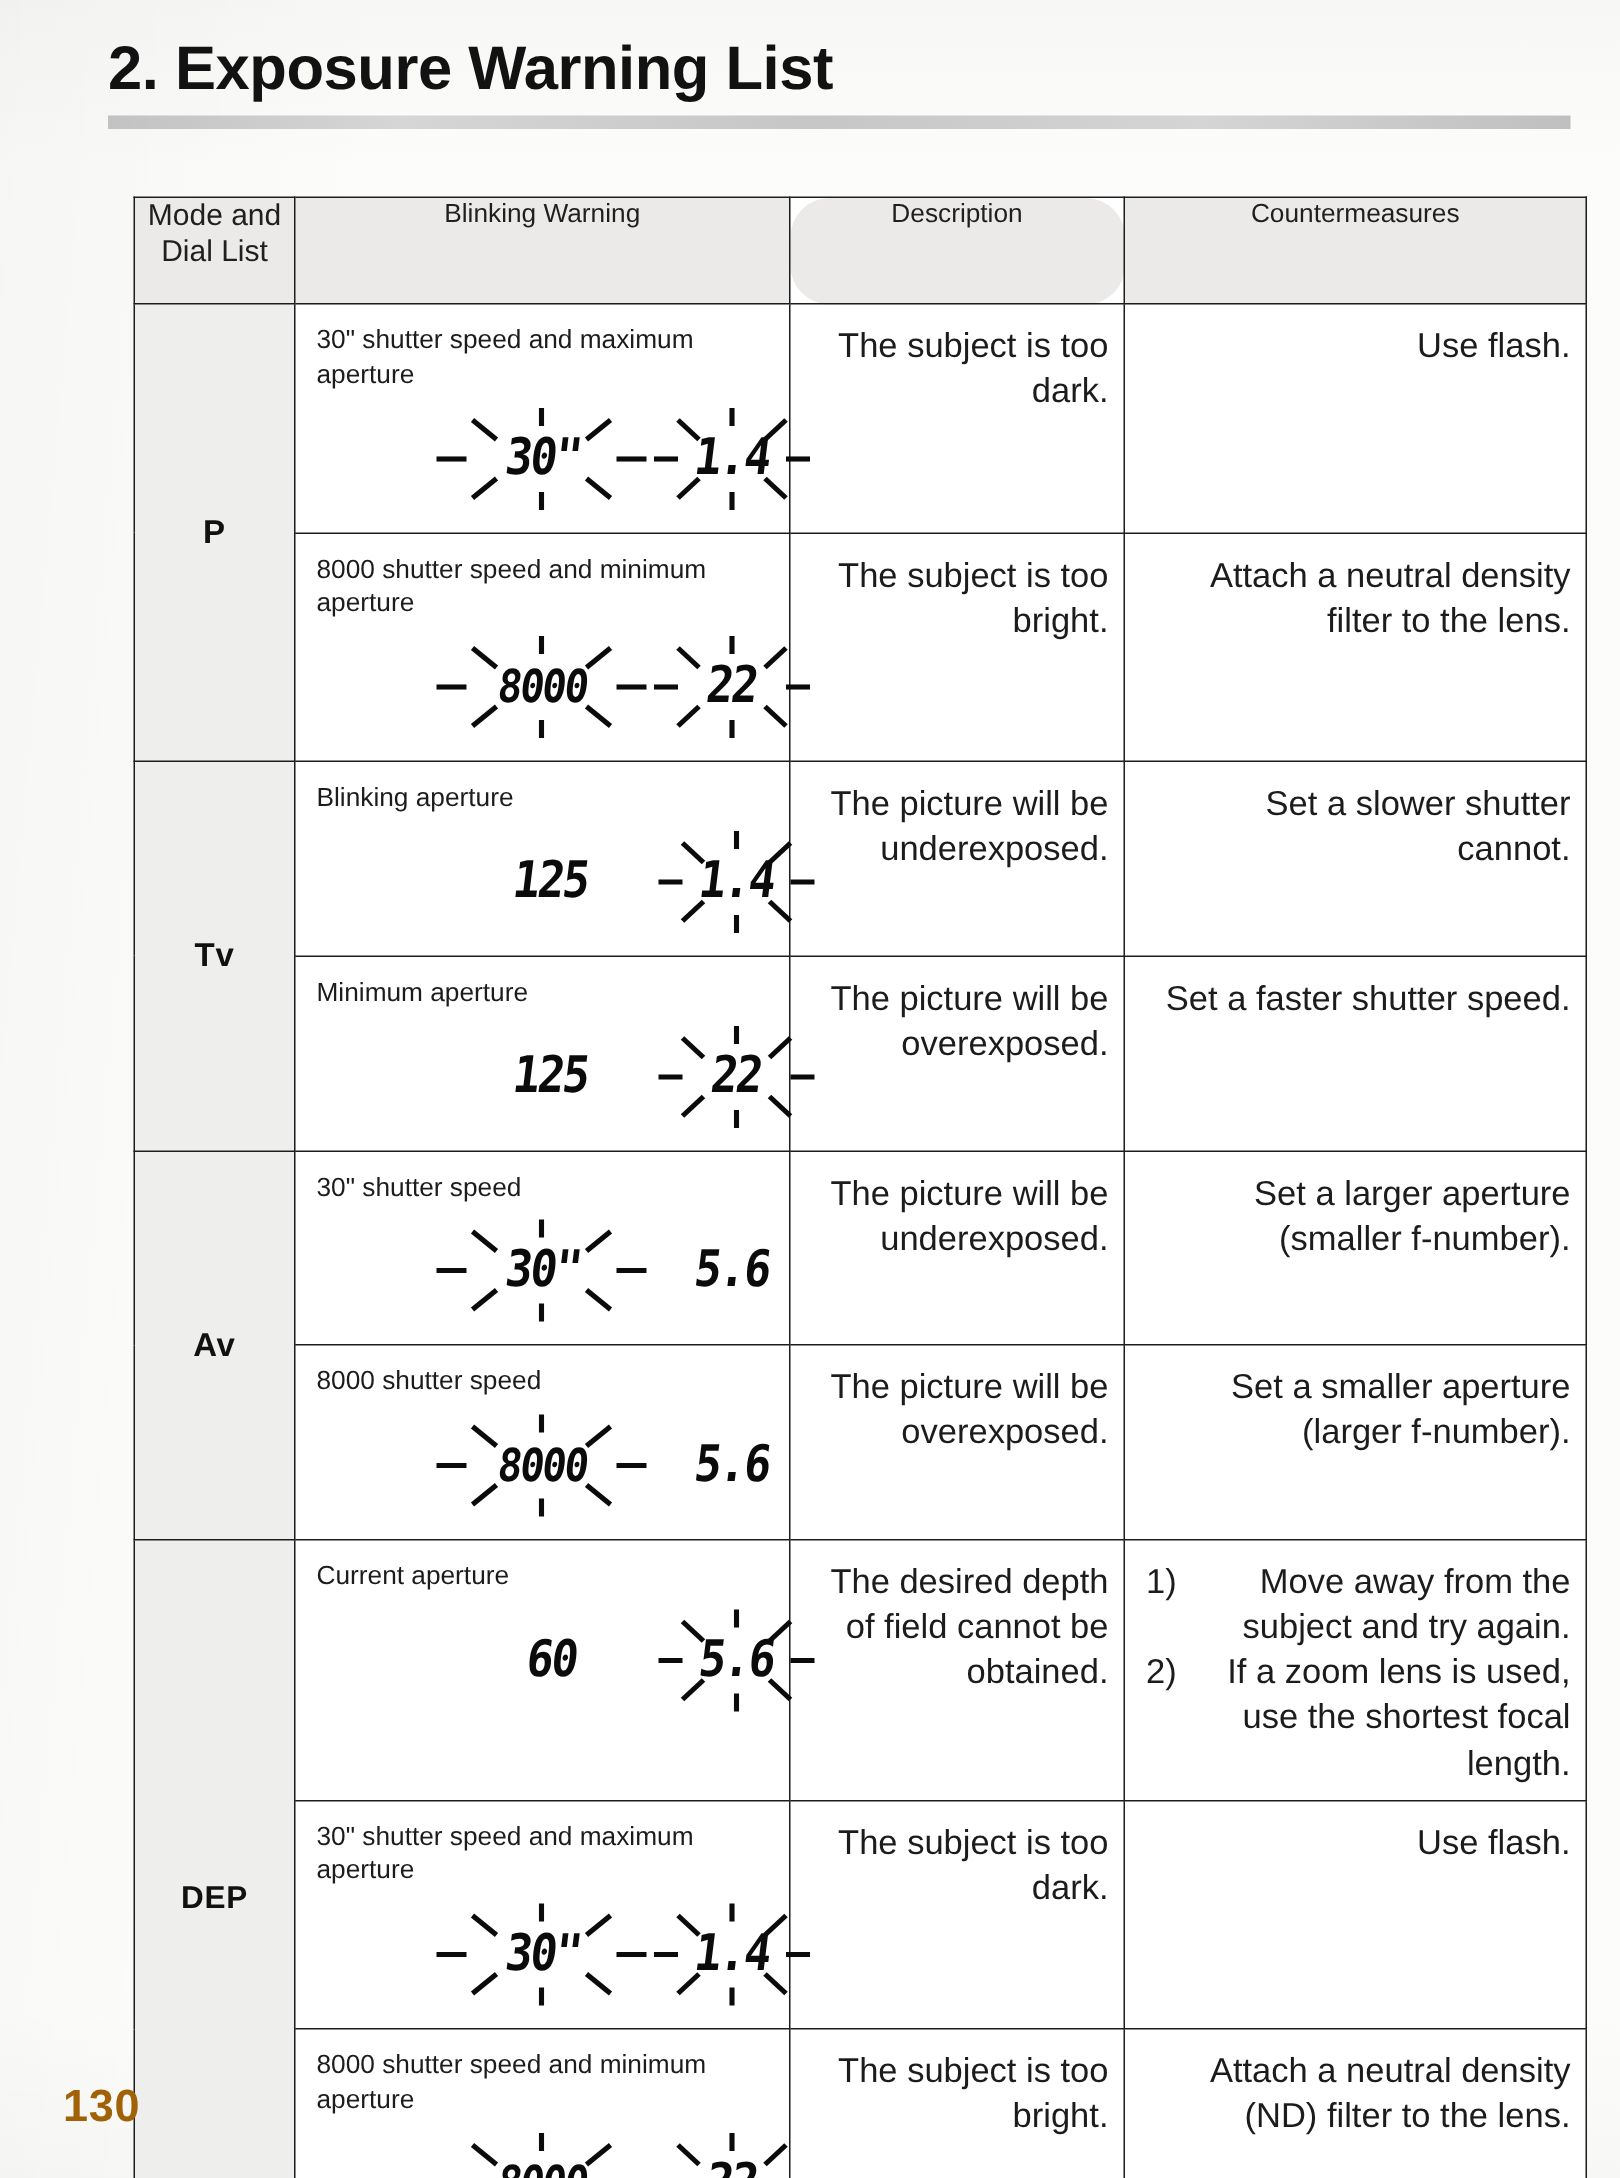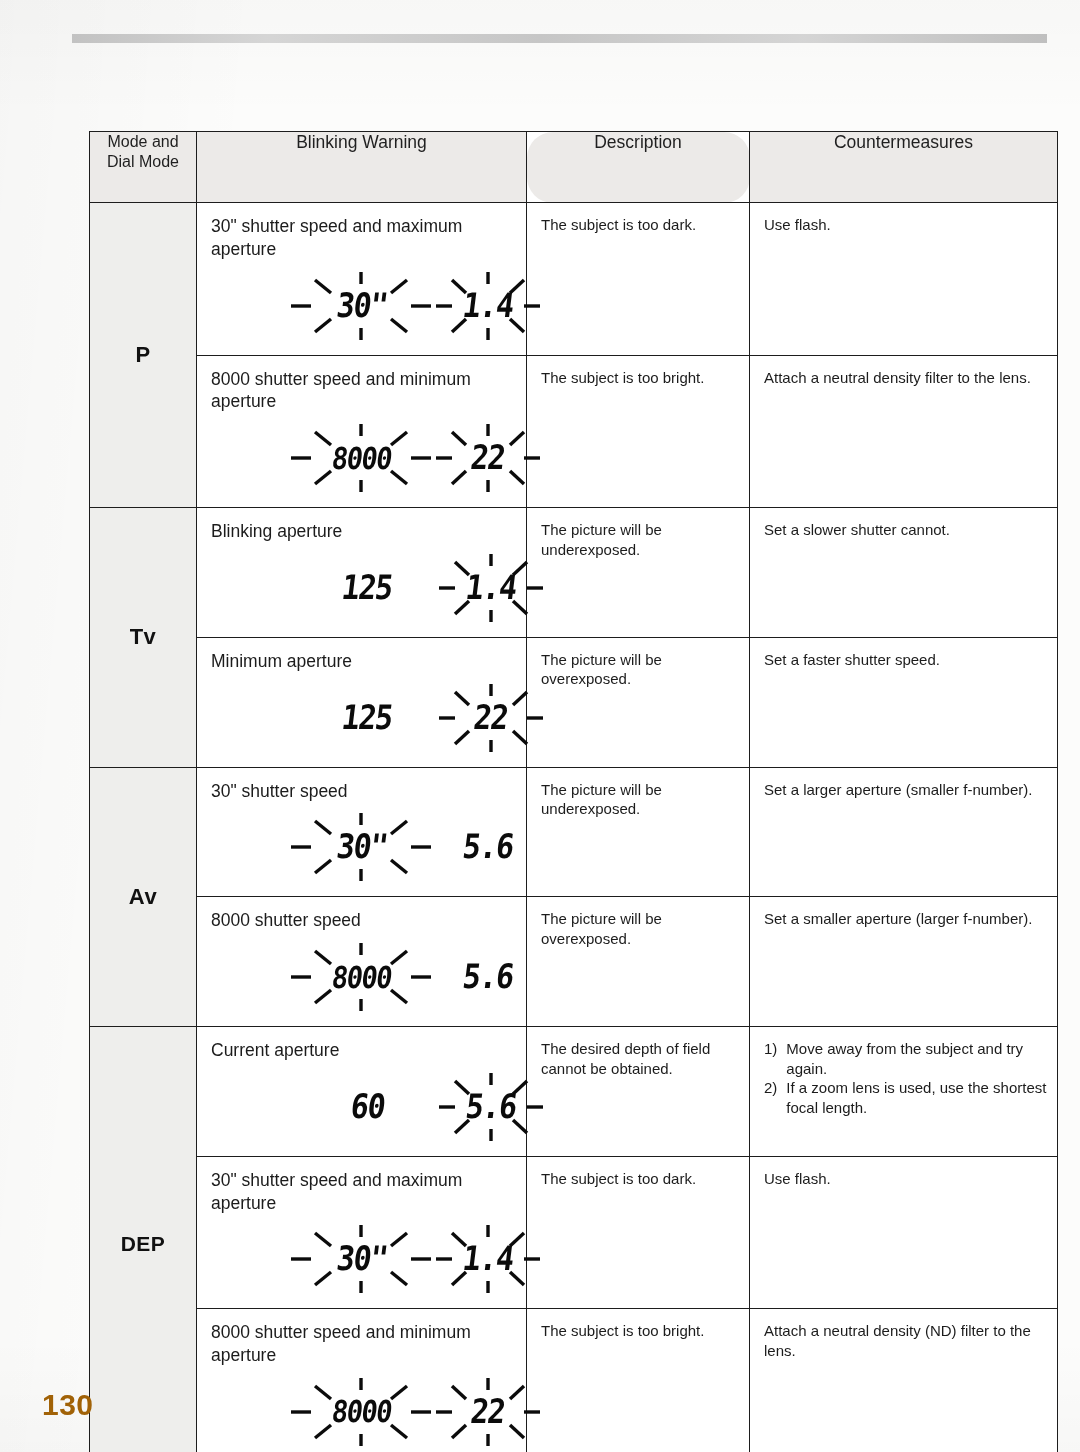--- a/index.html
+++ b/index.html
@@ -75,21 +75,21 @@
   
   thead td {
     background: #eceae8;
     text-align: center;
     vertical-align: middle;
     height: 70px;
     font-size: 17.5px;
     color: #1f1f1f;
     line-height: 1.22;
   }
-  thead td.col-mode { font-size: 16px; margin-left: 19px; }
+  thead td.col-mode { font-size: 20px; margin-left: 19px; }
 
   
   td.mode-cell {
     background: #eeeeec;
     text-align: center;
     vertical-align: middle;
     font-size: 22px;
     font-weight: bold;
     color: #111;
     letter-spacing: 0.5px;
@@ -98,23 +98,24 @@
 
   
   td.warn-cell {
     padding: 12px 0 10px 14px;
     font-size: 17.5px;
     line-height: 1.30;
     color: #1c1c1c;
   }
   td.text-cell {
     padding: 12px 10px 10px 14px;
-    font-size: 15px;
+    font-size: 23px;
     line-height: 1.31;
     color: #1c1c1c;
+    text-align: right;
   }
   .warn-label { display: block; }
 
   
   .num-list { margin: 0; padding: 0; list-style: none; }
   .num-list li {
     display: flex;
     gap: 9px;
     line-height: 1.31;
   }
@@ -181,35 +182,36 @@
     color: #a16207;
     letter-spacing: 0.5px;
   }
 </style>
 </head>
 <body>
 
 <div class="page-scan"></div>
 
 <div class="page-header">
+  <h1 class="chapter-title">2. Exposure Warning List</h1>
   <div class="title-rule"></div>
 </div>
 
 <table class="warning-table">
   <colgroup>
     <col class="col-mode">
       <col class="col-warn">
       <col class="col-desc">
       <col class="col-count">
   </colgroup>
   <thead>
     <tr>
       <td class="col-mode">
         <span>Mode and</span><br>
-        <span>Dial Mode</span>
+        <span>Dial List</span>
       </td>
       <td class="col-warn">Blinking Warning</td>
       <td class="col-desc">Description</td>
       <td class="col-count">Countermeasures</td>
     </tr>
   </thead>
   <tbody id="table-body">
       <tr>
         <td class="mode-cell" rowspan="2">P</td>
         <td class="warn-cell">

